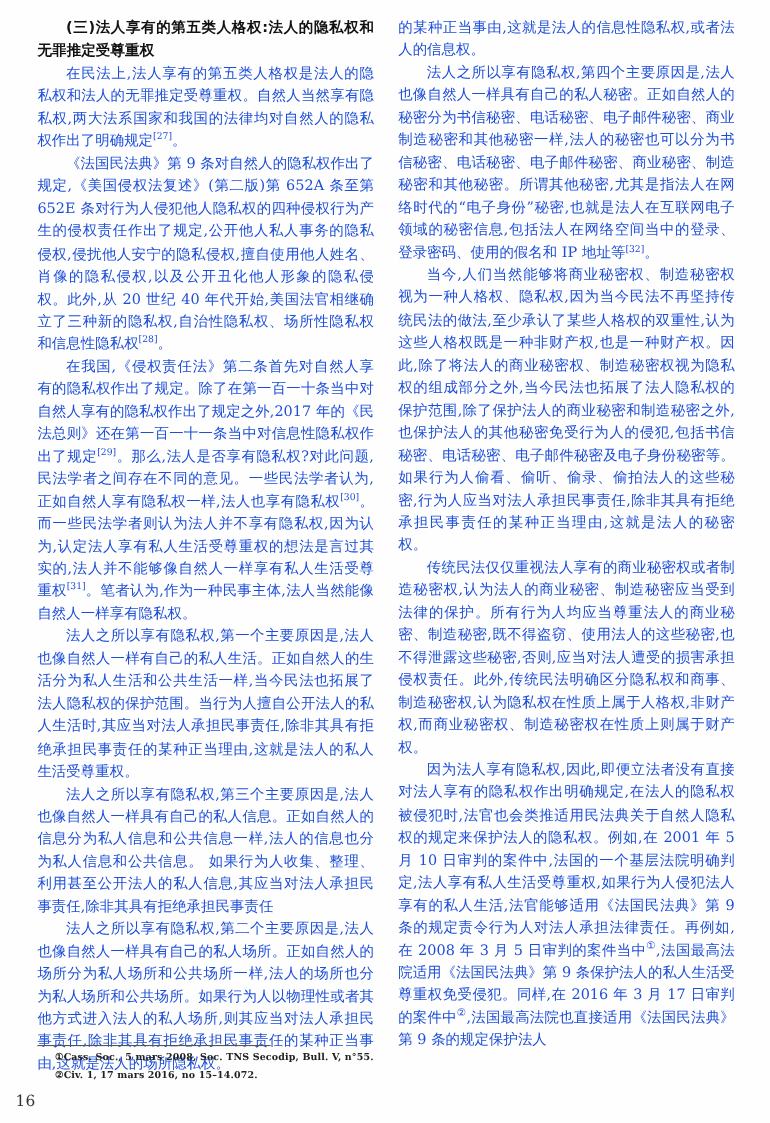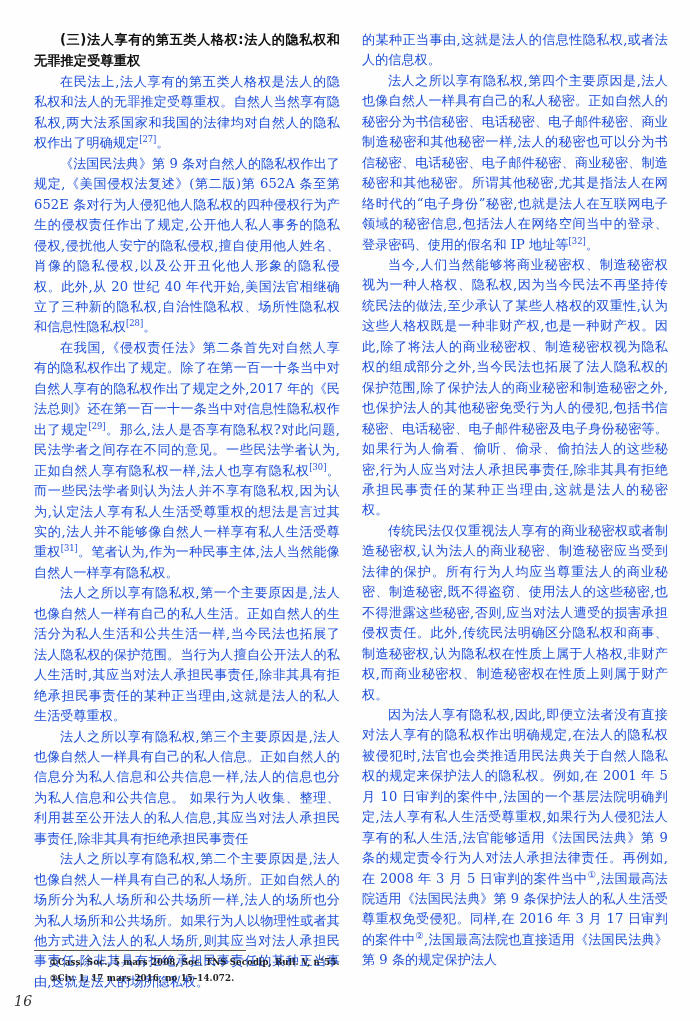--- a/index.html
+++ b/index.html
@@ -18,21 +18,21 @@
   .page {
     position: absolute;
     left: 0; top: 0;
     width: 700px;
     height: 1021px;
     background: #fefefe;
   }
   .columns {
     position: absolute;
     left: 34px;
-    top: 30px;
+    top: 16px;
     width: 634px;
     height: 915px;
     display: flex;
     gap: 22px;
   }
   .col {
     width: 306px;
     display: block;
   }
   .heading {
@@ -97,21 +97,20 @@
   .fn-line .marker {
     margin-right: 0px;
   }
   .page-number {
     position: absolute;
     left: 14px;
     top: 993px;
     font-size: 14px;
     color: #333;
     letter-spacing: 0.3px;
-    font-style: italic;
   }
 </style>
 </head>
 <body>
 
 <div class="page">
 
   <div class="columns">
 
     <div class="col">

